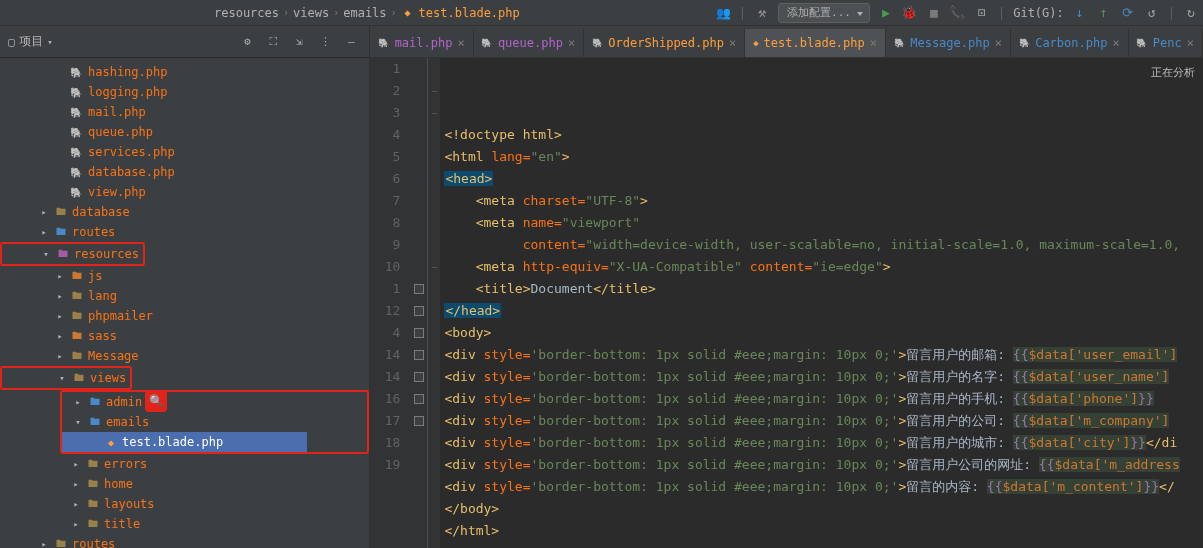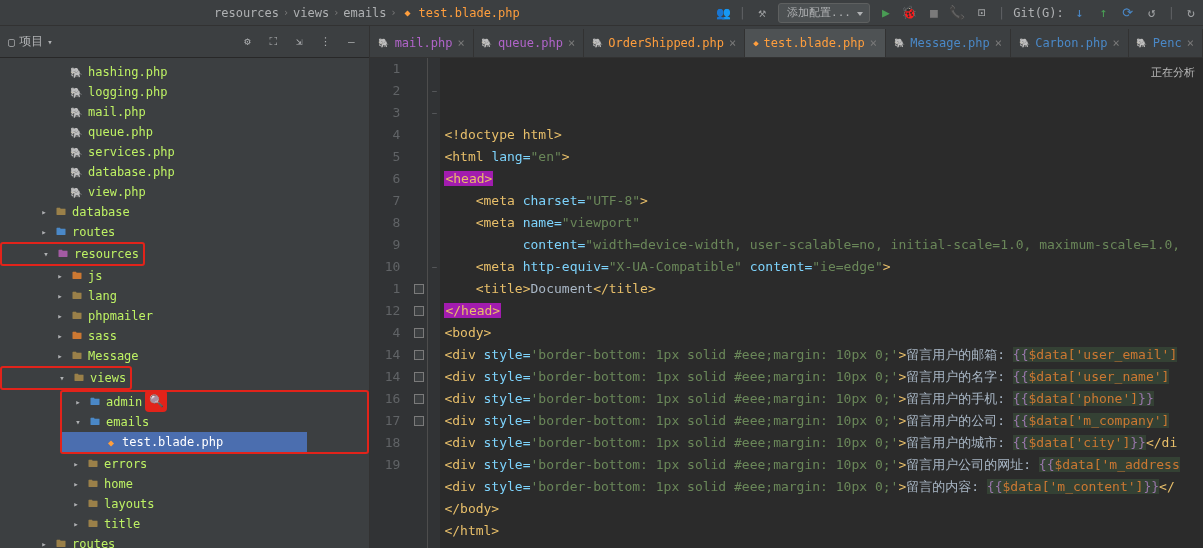--- a/index.html
+++ b/index.html
@@ -28,21 +28,21 @@
 .arrow{width:12px;font-size:9px;color:#afb1b3;text-align:center;flex-shrink:0}
 .arrow.down::before{content:"▾"}
 .arrow.right::before{content:"▸"}
 .file-ic{width:14px;height:14px;display:inline-flex;align-items:center;justify-content:center;font-size:10px;flex-shrink:0}
 .file-ic.php{color:#b064c9;font-size:10px}
 .file-ic.folder{color:#9a8049}
 .file-ic.folder-res{color:#a35ba3}
 .file-ic.folder-blue{color:#4a88c7}
 .file-ic.folder-orange{color:#cc7832}
 .file-ic.blade{color:#ff9e3d}
-.label{color:#bef264;font-size:12px}
+.label{color:#f97316;font-size:12px}
 .highlight-red{border:2px solid #e2231a;border-radius:3px}
 .search-badge{width:22px;height:22px;background:#e2231a;border-radius:4px;display:flex;align-items:center;justify-content:center;color:#fff;font-size:12px;position:absolute}
 .editor{flex:1;display:flex;flex-direction:column;background:#2b2b2b}
 .tabs{height:32px;display:flex;align-items:flex-end;background:#3c3f41;border-bottom:1px solid #323232;overflow:hidden}
 .tab{height:28px;display:flex;align-items:center;padding:0 8px;gap:5px;background:#3c3f41;border-right:1px solid #323232;color:#bababa;font-size:12px}
 .tab.active{background:#4e5254;color:#ff9e3d}
 .tab .close{font-size:12px;color:#7a7a7a}
 .tab.mail{color:#b064c9}
 .tab.order{color:#ff9e3d}
 .tab.msg{color:#4a88c7}
@@ -51,24 +51,24 @@
 .gutter{width:40px;text-align:right;padding-right:10px;color:#606366;background:#313335}
 .gutter div{height:22px}
 .markers{width:18px;background:#313335;border-right:1px solid #4d4d4d}
 .markers div{height:22px;display:flex;align-items:center;justify-content:center}
 .marker-dot{width:10px;height:10px;border:1px solid #7a7a7a;background:#3c3f41}
 .fold{width:12px;background:#313335}
 .fold div{height:22px;display:flex;align-items:center;justify-content:center;color:#606366;font-size:9px}
 .code{flex:1;padding-left:4px;white-space:pre;overflow:hidden;position:relative}
 .code div{height:22px}
 .t-tag{color:#e8bf6a}
-.t-attr{color:#7dd3fc}
+.t-attr{color:#f97316}
 .t-str{color:#6a8759}
 .t-txt{color:#a9b7c6}
-.t-sel{background:#a21caf;color:#e8bf6a;padding:0 1px}
+.t-sel{background:#0c4a6e;color:#e8bf6a;padding:0 1px}
 .t-blade{color:#9876aa;background:#344134 }
 .t-bladei{color:#cc7832;background:#344134}
 .status-r{position:absolute;top:4px;right:8px;font-size:11px;color:#bababa}
 .people{width:14px;height:14px;display:inline-block;font-size:12px;color:#cc7832}
 </style>
 </head>
 <body>
 
 <div class="topbar">
   <div class="breadcrumb">

